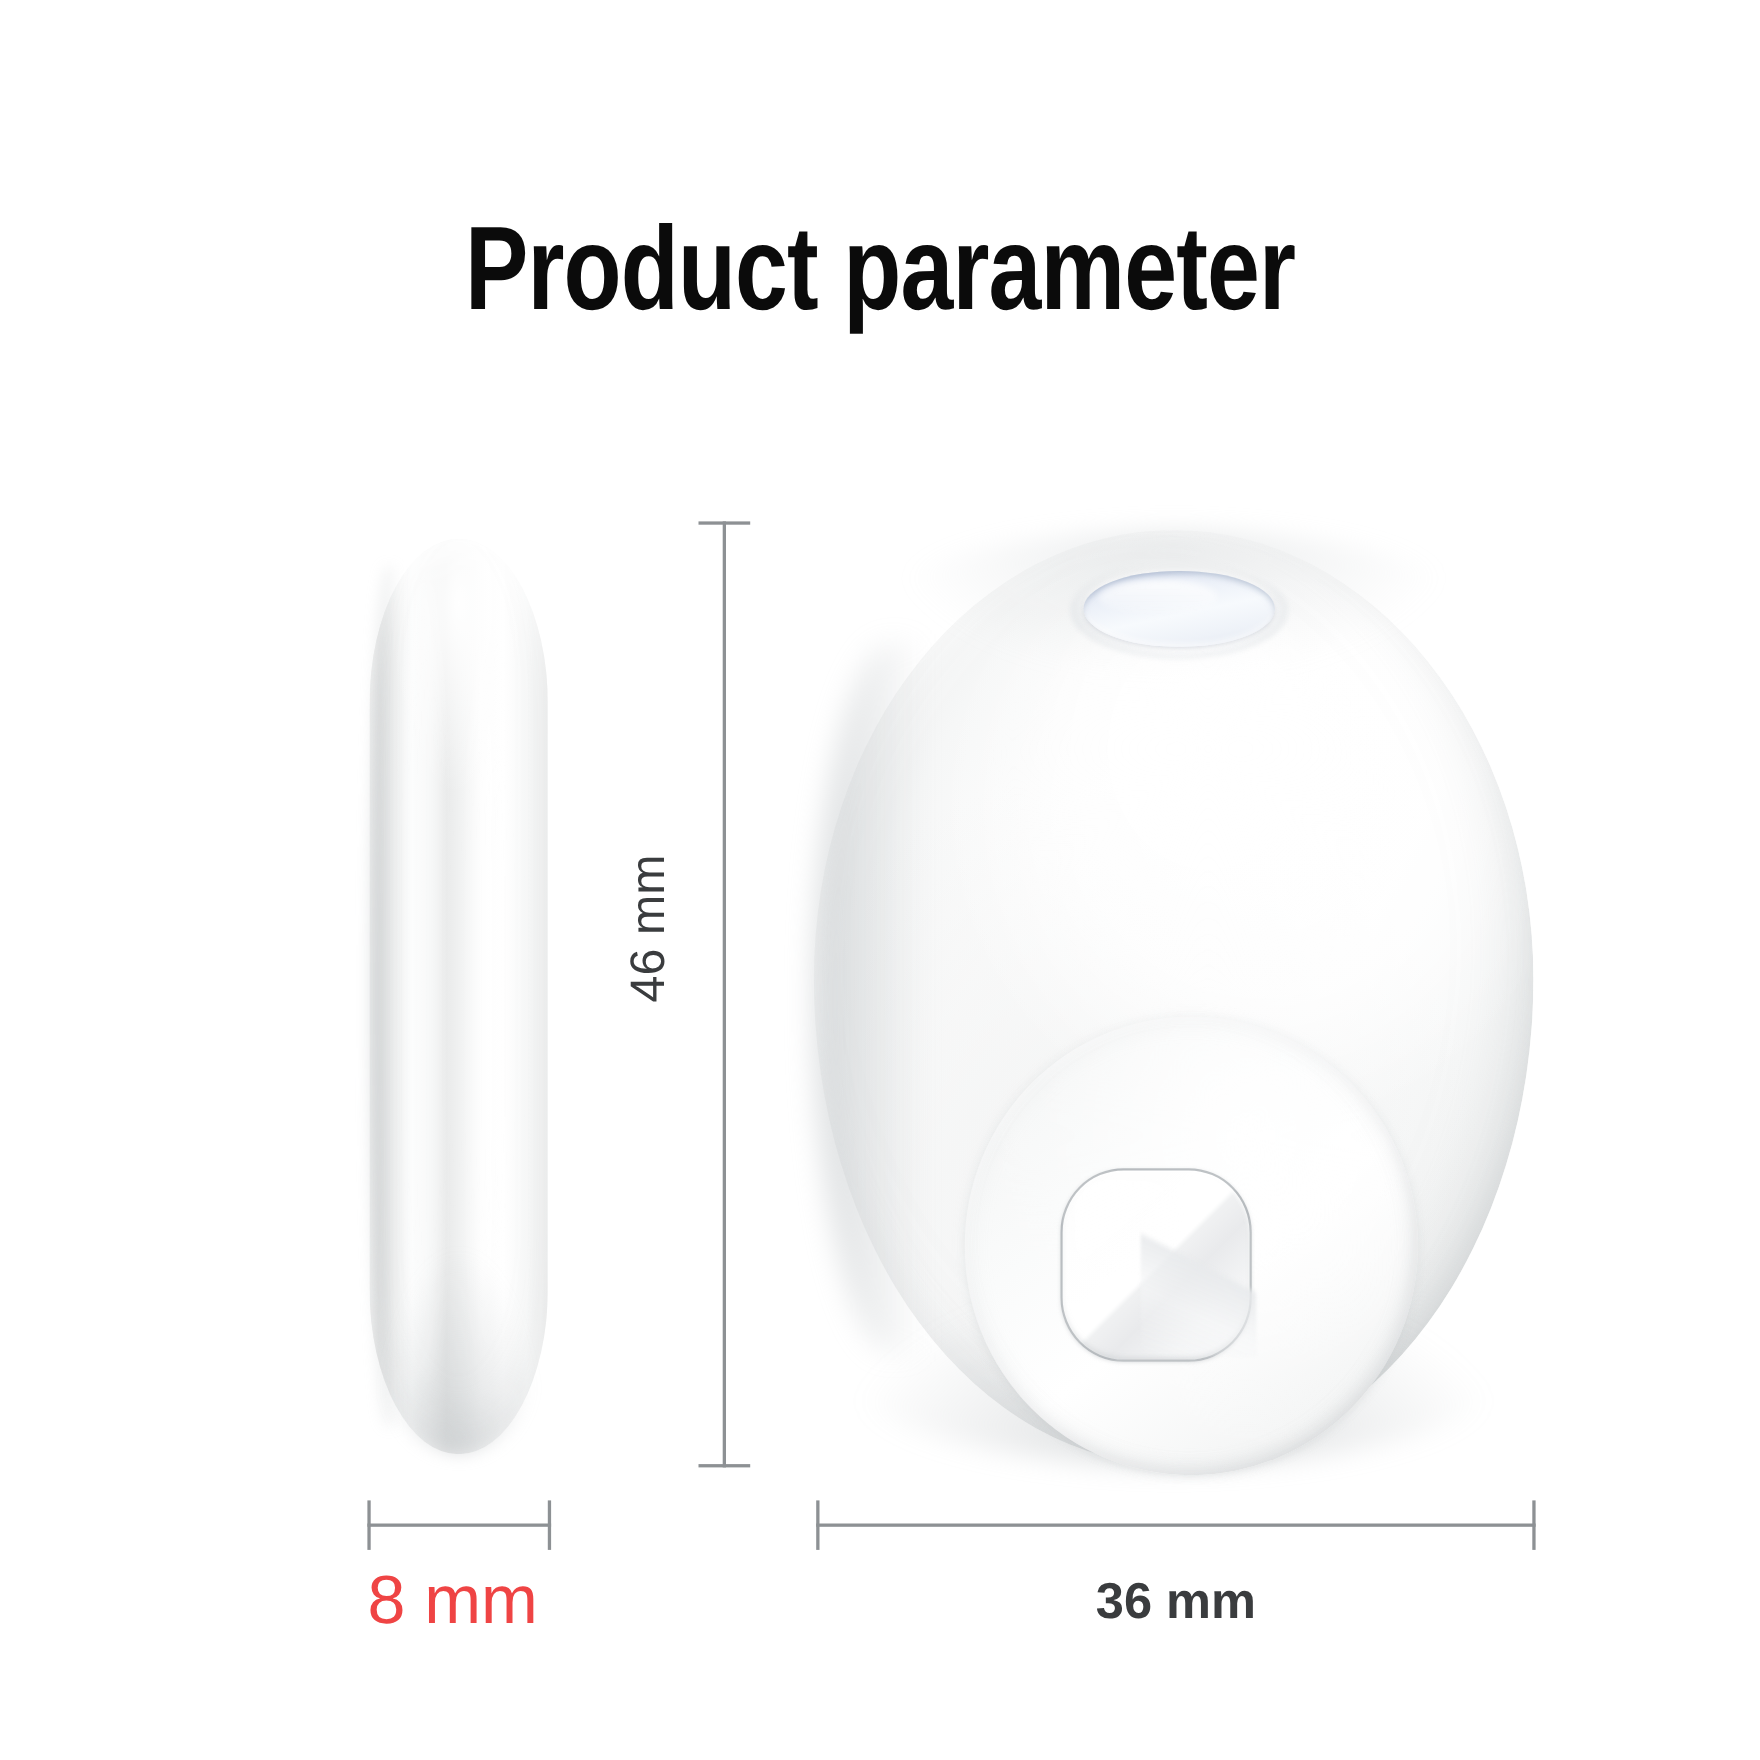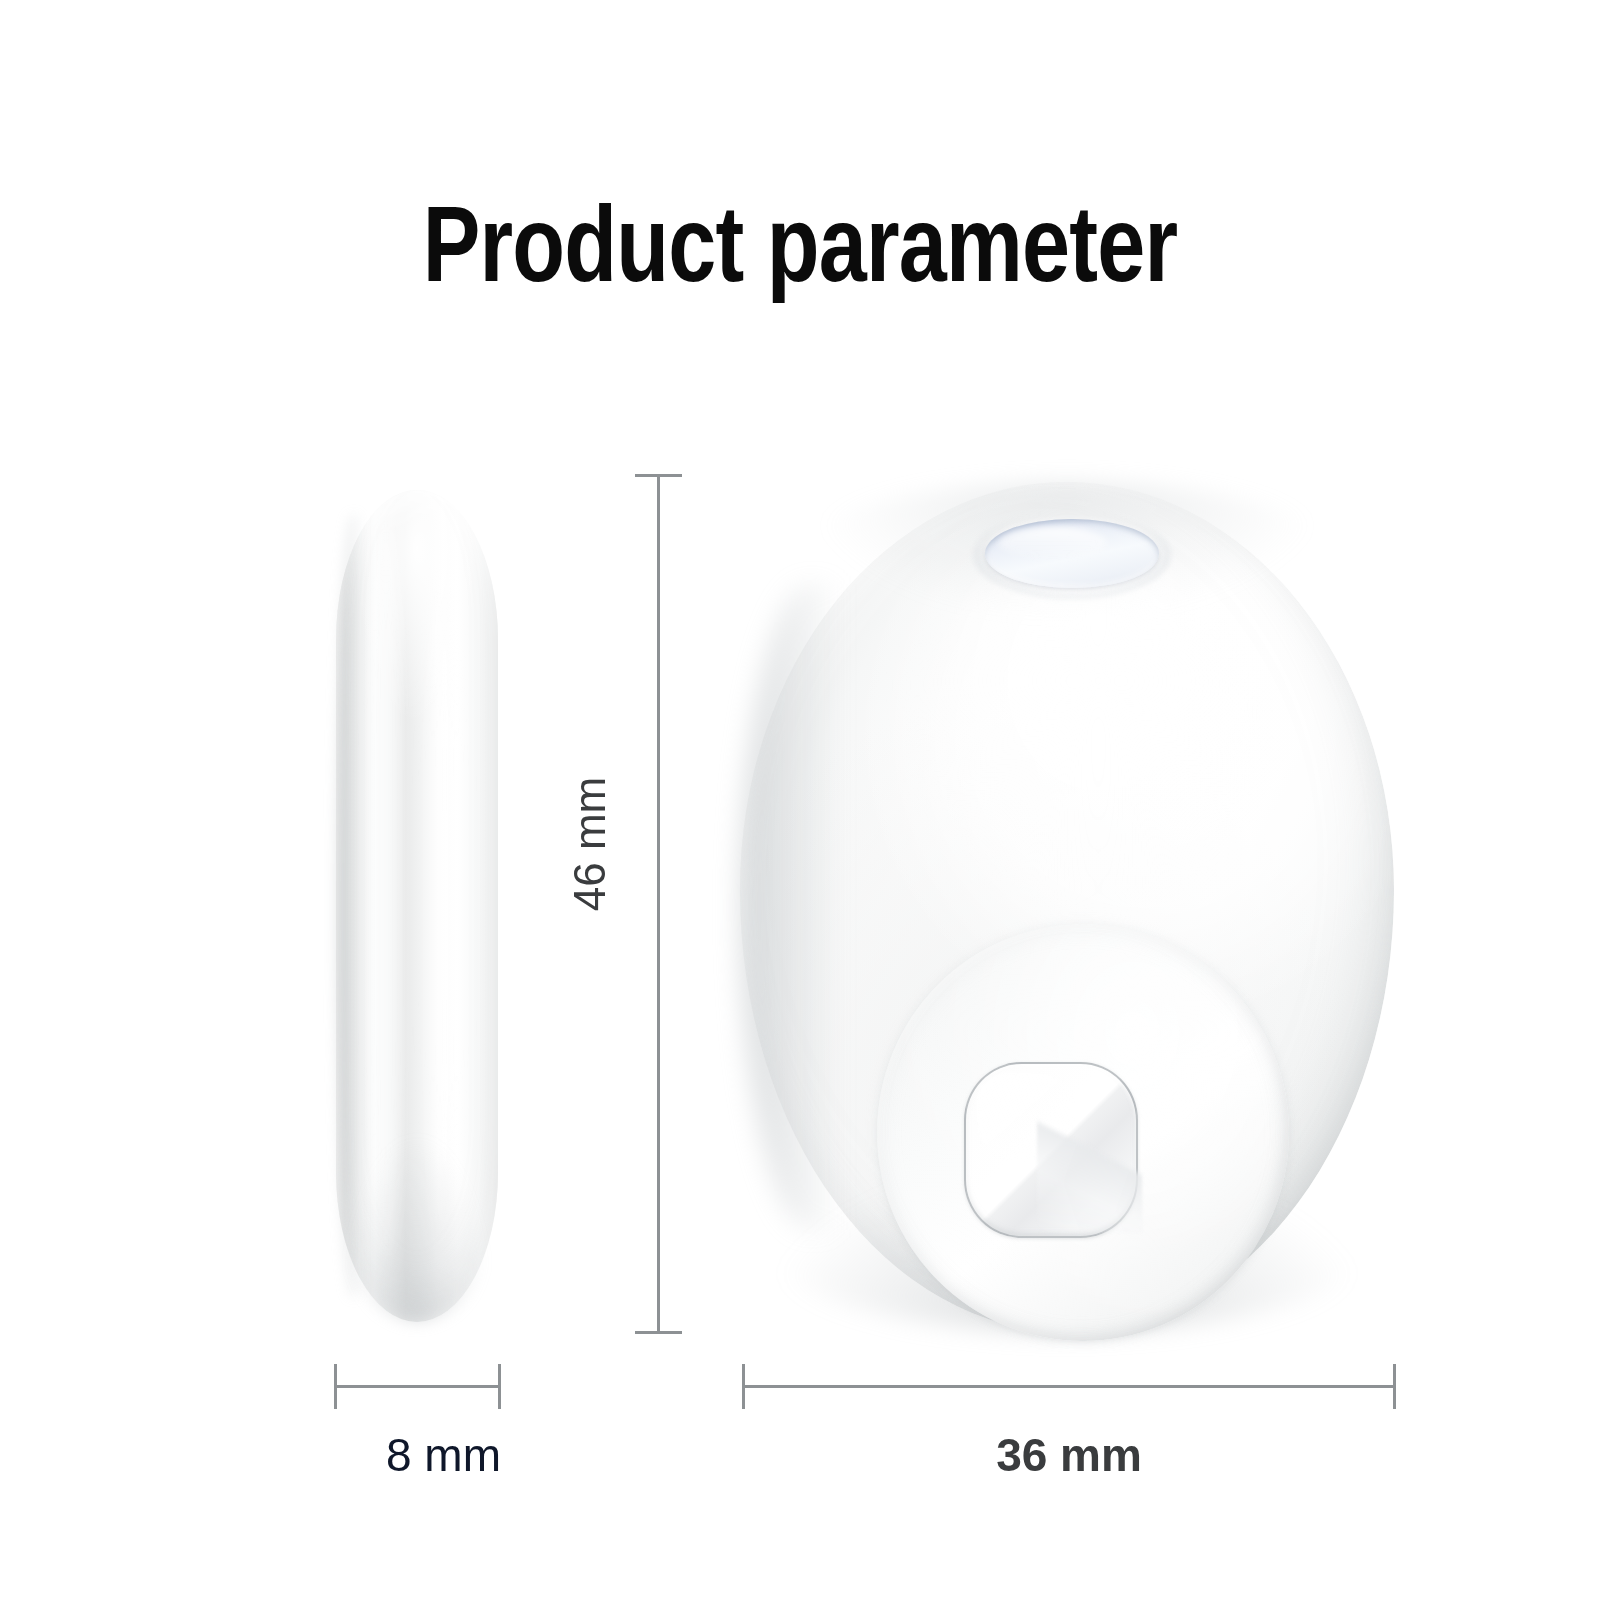--- a/index.html
+++ b/index.html
@@ -350,25 +350,25 @@
   #dim-8-cap-right {
     left: 498px;
     top: 1330px;
     height: 45px;
   }
   #dim-8-label {
     position: absolute;
     left: 334px;
     top: 1394px;
     width: 167px;
-    text-align: right;
+    text-align: left;
     font-family: "Liberation Sans", sans-serif;
-    font-size: 46px;
+    font-size: 62px;
     line-height: 54px;
-    color: #0f172a;
+    color: #ef4444;
     white-space: nowrap;
   }
 
   
   #dim-36-line {
     left: 742px;
     top: 1351px;
     width: 654px;
     height: 3px;
   }

